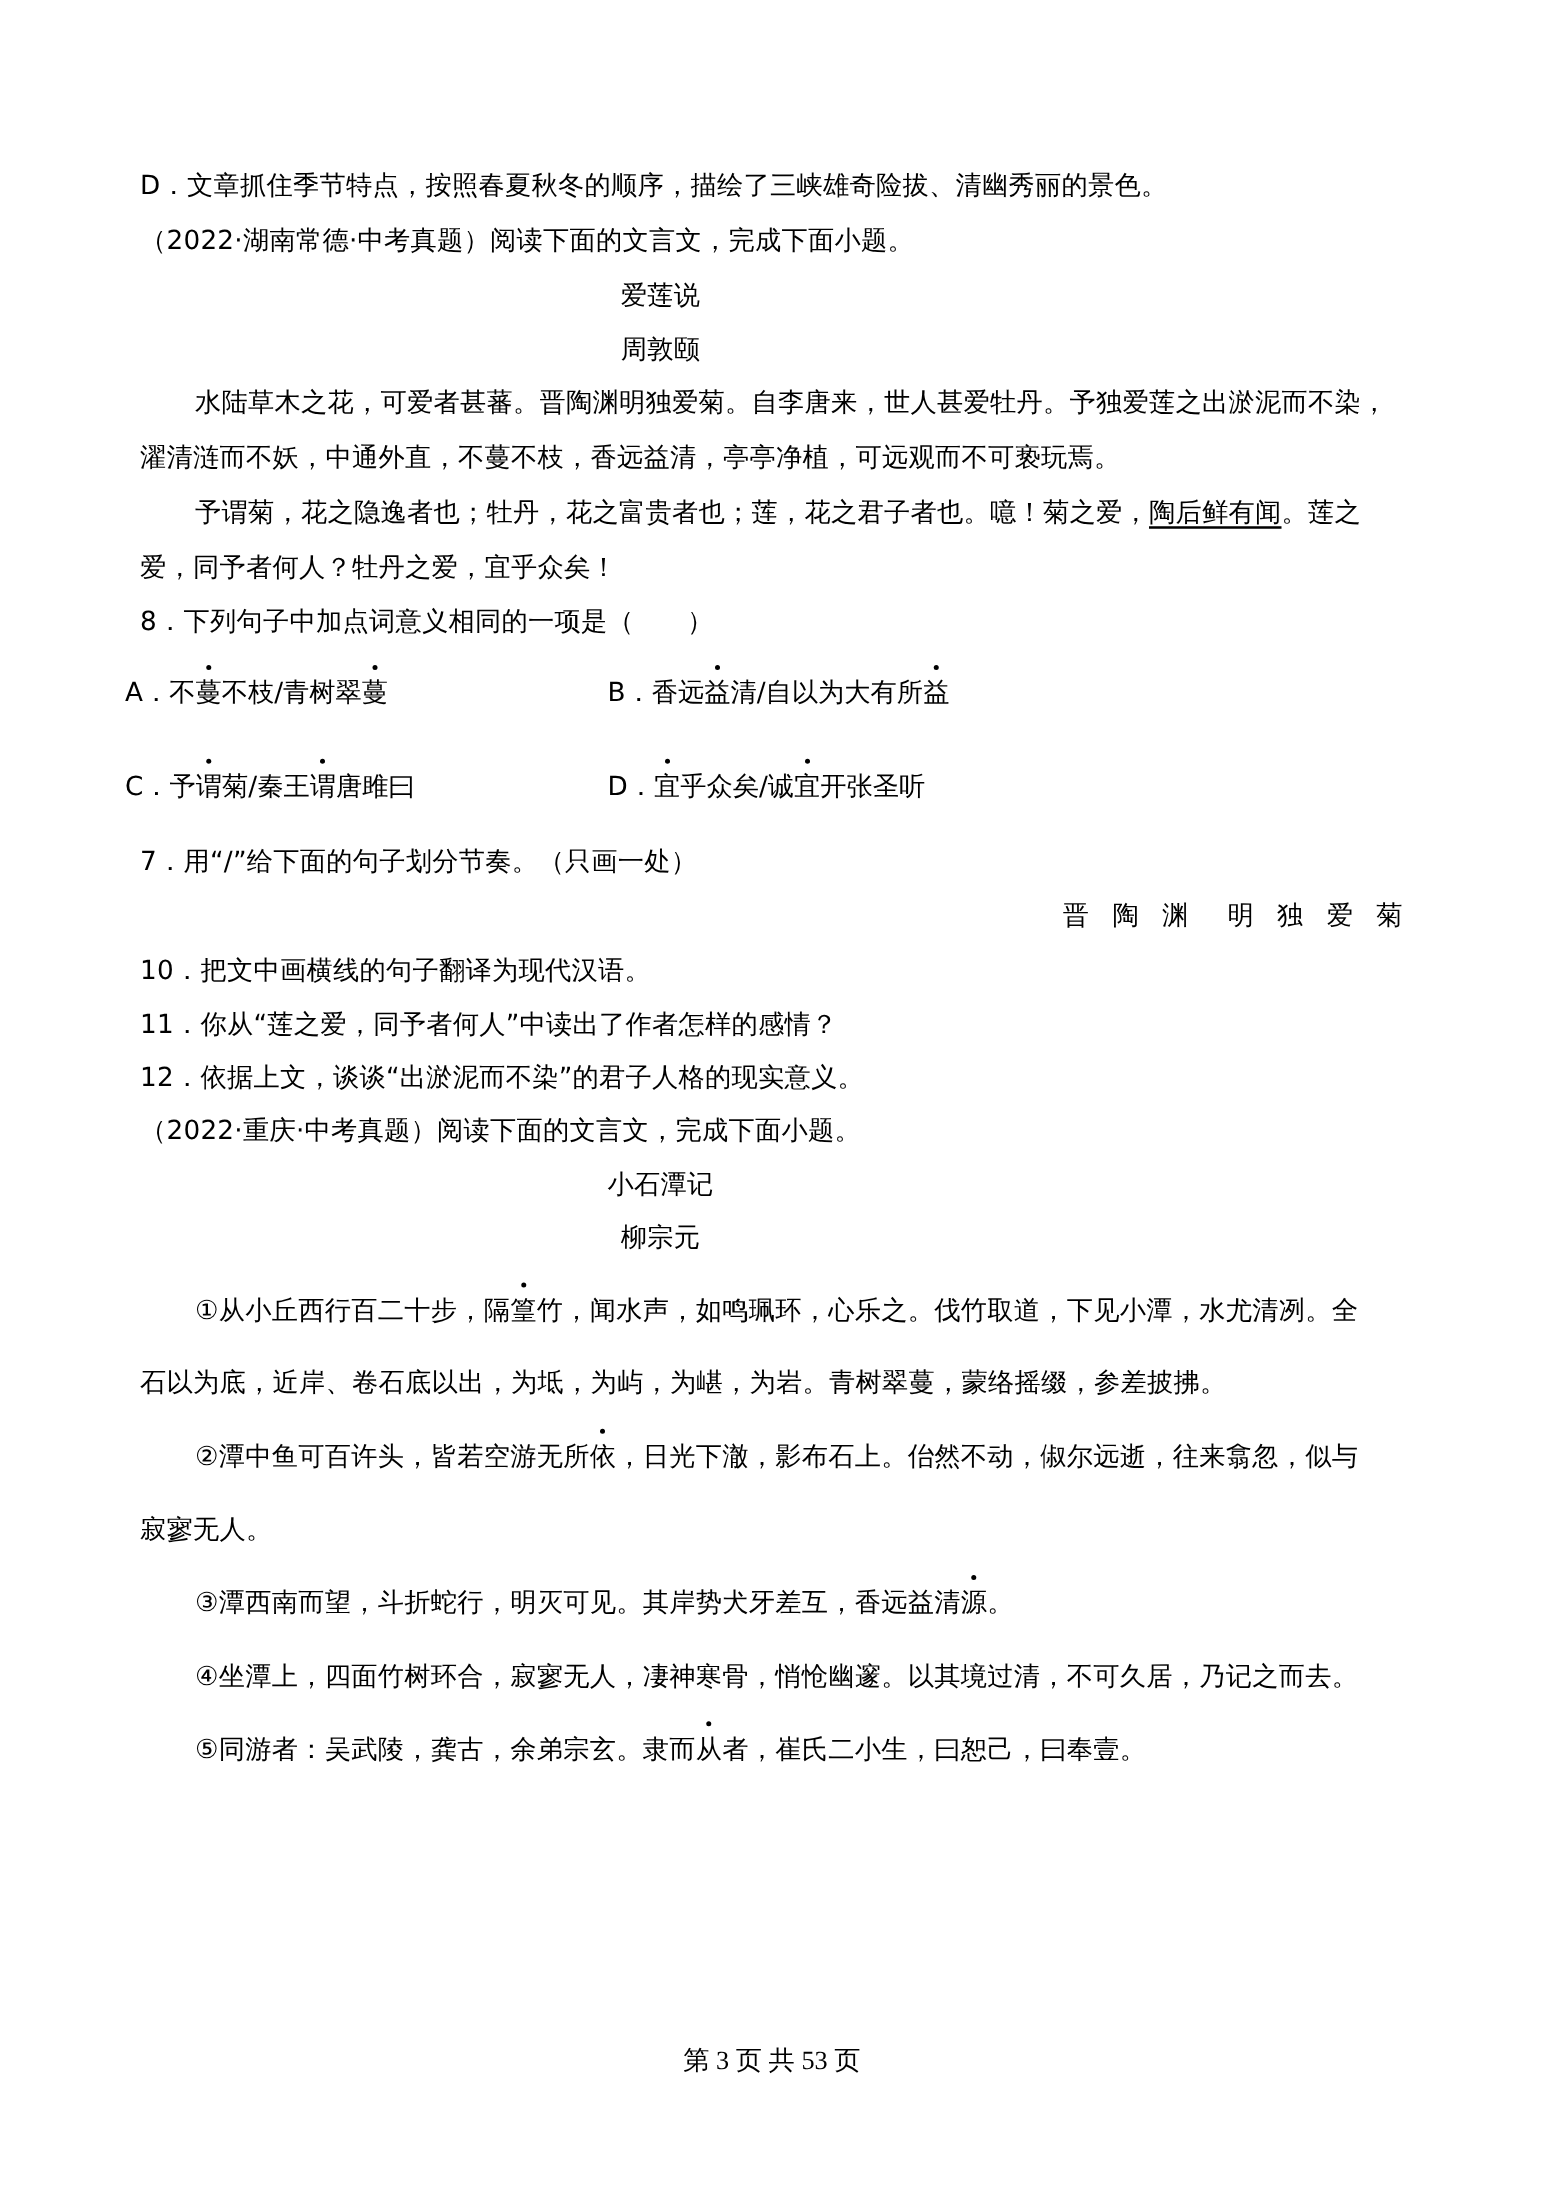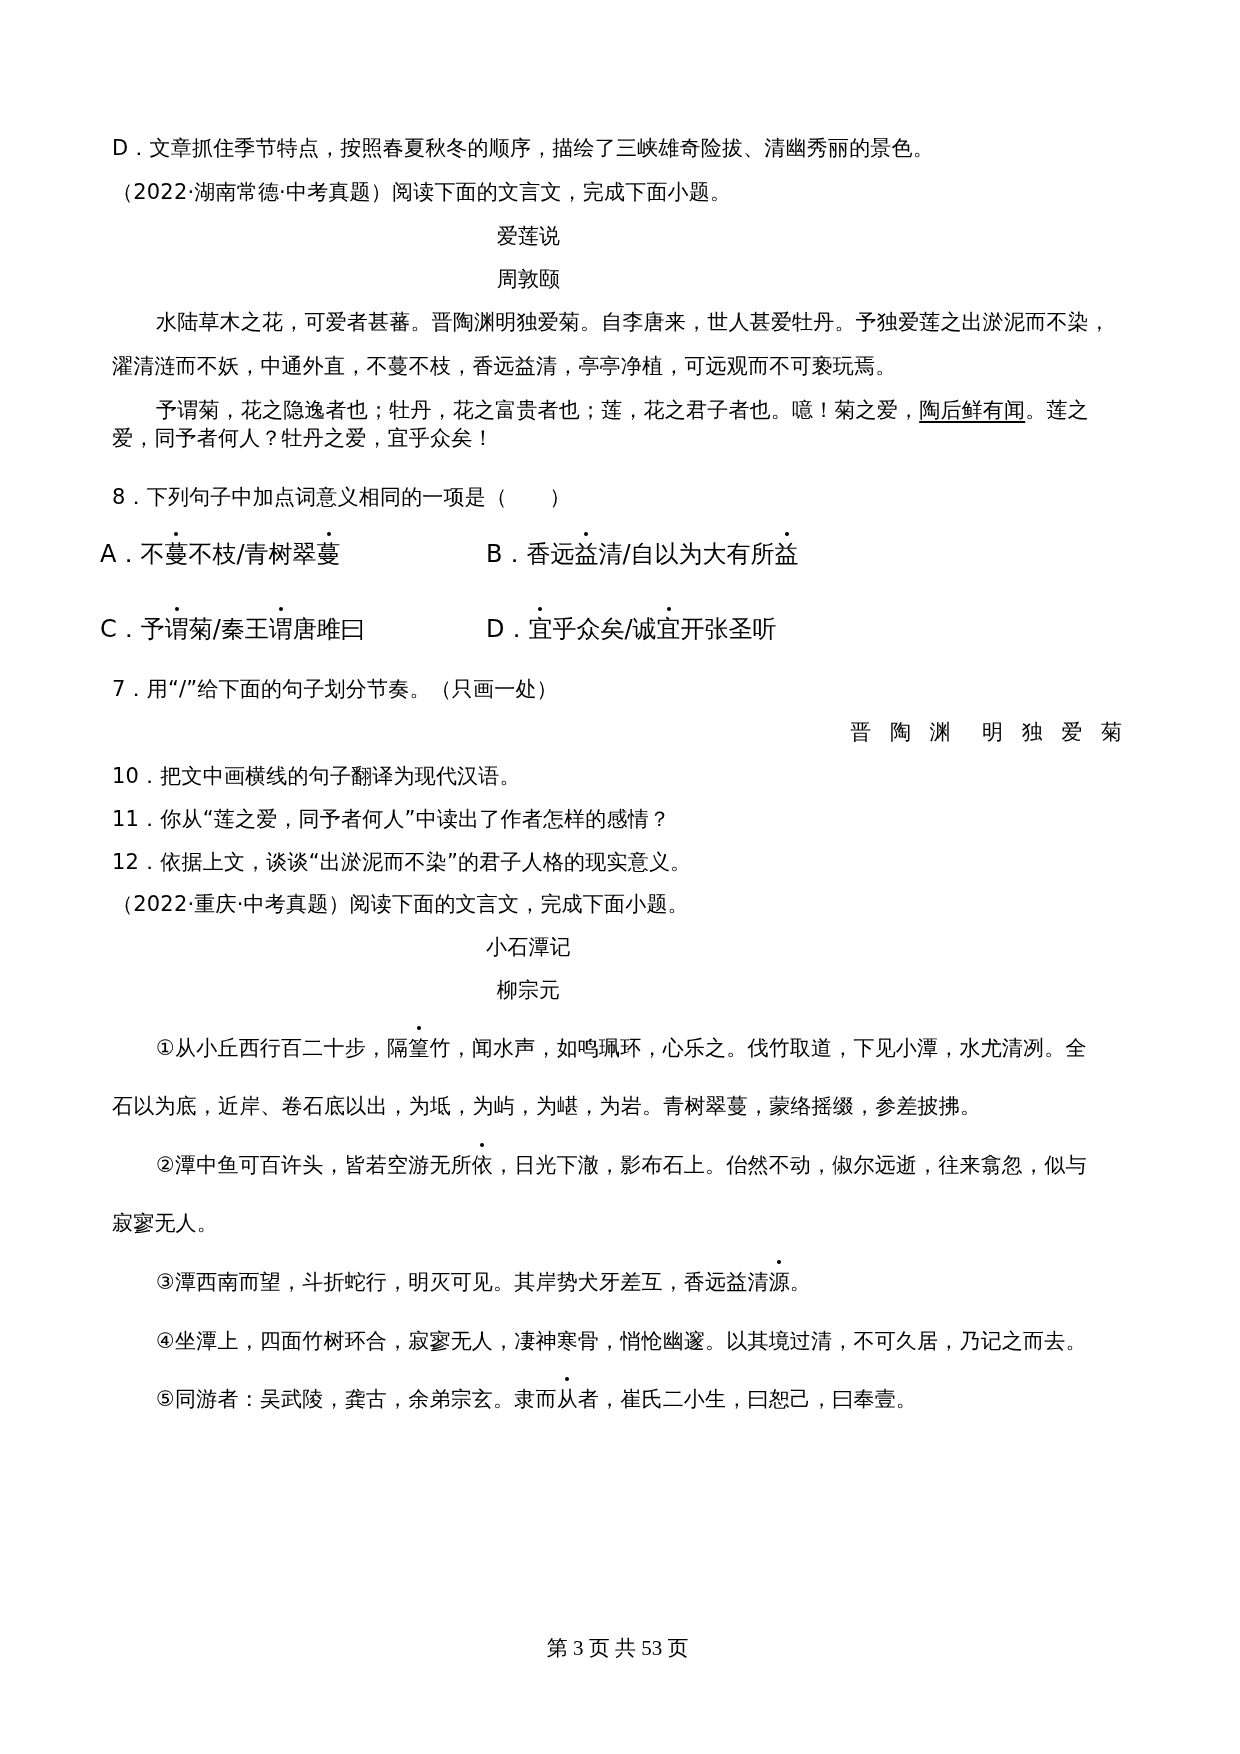--- a/index.html
+++ b/index.html
@@ -9,21 +9,21 @@
       color: #000000;
     }
     .page { position: absolute; left: 0; top: 0; width: 1240px; height: 1754px; }
     .line {
       position: absolute; left: 112px; width: 1016px;
       font-size: 21px; line-height: 28px; white-space: nowrap;
       letter-spacing: 0.2px;
     }
     .center { left: 0; width: 1033px; text-align: center; margin-left: 12px; }
     .indent { left: 156px; }
-    .opt { position: absolute; font-size: 24px; line-height: 28px; white-space: nowrap; }
+    .opt { position: absolute; font-size: 21px; line-height: 28px; white-space: nowrap; }
     .dot { position: relative; display: inline-block; }
     .dot::before {
       content: ""; position: absolute; left: 50%; top: -8px;
       width: 4px; height: 4px; margin-left: -2px; border-radius: 50%; background: #000;
     }
     .ul { text-decoration: underline; text-underline-offset: 4px; }
     .footer {
       position: absolute; left: 0; width: 1235px; top: 1634px;
       text-align: center; font-size: 21px; line-height: 28px;
       font-family: "Liberation Serif", "DejaVu Serif", serif;
@@ -38,21 +38,21 @@
   <div class="line" style="top:134px">D．文章抓住季节特点，按照春夏秋冬的顺序，描绘了三峡雄奇险拔、清幽秀丽的景色。</div>
 
   <div class="line" style="top:178px">（2022·湖南常德·中考真题）阅读下面的文言文，完成下面小题。</div>
   <div class="line center" style="top:222px">爱莲说</div>
   <div class="line center" style="top:265px">周敦颐</div>
 
   <div class="line indent" style="top:308px">水陆草木之花，可爱者甚蕃。晋陶渊明独爱菊。自李唐来，世人甚爱牡丹。予独爱莲之出淤泥而不染，</div>
   <div class="line" style="top:352px">濯清涟而不妖，中通外直，不蔓不枝，香远益清，亭亭净植，可远观而不可亵玩焉。</div>
 
   <div class="line indent" style="top:396px"><span>予谓菊，花之隐逸者也；牡丹，花之富贵者也；莲，花之君子者也。噫！菊之爱，</span><span class="ul">陶后鲜有闻</span><span>。莲之</span></div>
-  <div class="line" style="top:424px">爱，同予者何人？牡丹之爱，宜乎众矣！</div>
+  <div class="line" style="top:440px">爱，同予者何人？牡丹之爱，宜乎众矣！</div>
 
   <div class="line" style="top:483px">8．下列句子中加点词意义相同的一项是（　　）</div>
 
   <div class="opt" style="left:100px; top:540px"><span>A．</span><span>不</span><span class="dot">蔓</span><span>不枝/青树翠</span><span class="dot">蔓</span><span></span></div>
 
   <div class="opt" style="left:486px; top:540px"><span>B．</span><span>香远</span><span class="dot">益</span><span>清/自以为大有所</span><span class="dot">益</span><span></span></div>
 
   <div class="opt" style="left:100px; top:615px"><span>C．</span><span>予</span><span class="dot">谓</span><span>菊/秦王</span><span class="dot">谓</span><span>唐雎曰</span></div>
 
   <div class="opt" style="left:486px; top:615px"><span>D．</span><span></span><span class="dot">宜</span><span>乎众矣/诚</span><span class="dot">宜</span><span>开张圣听</span></div>

